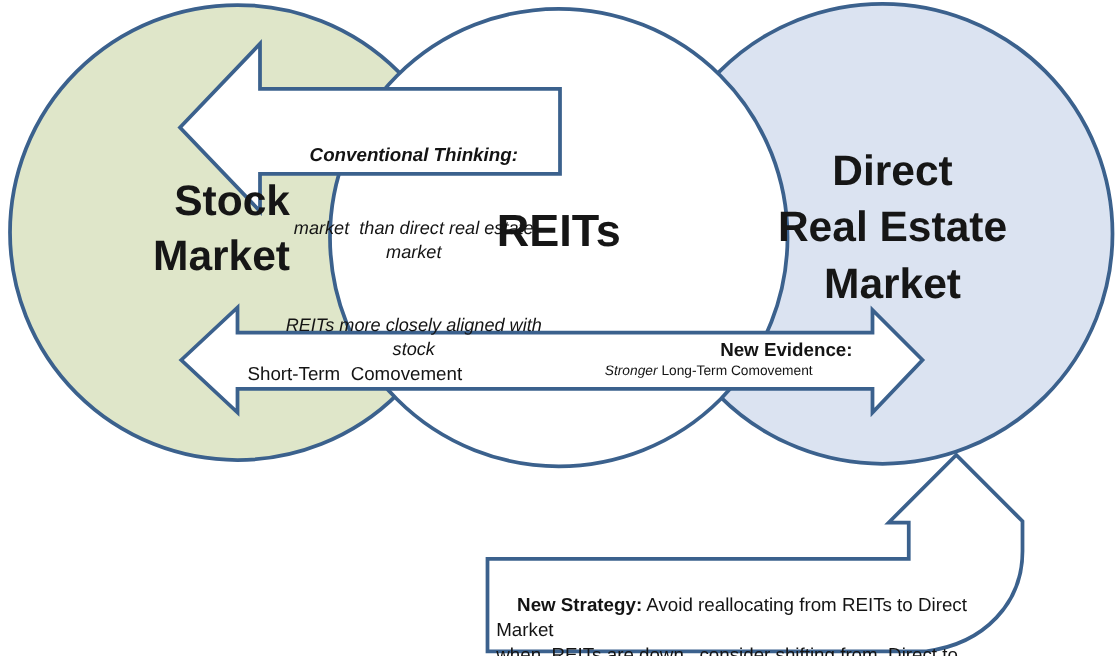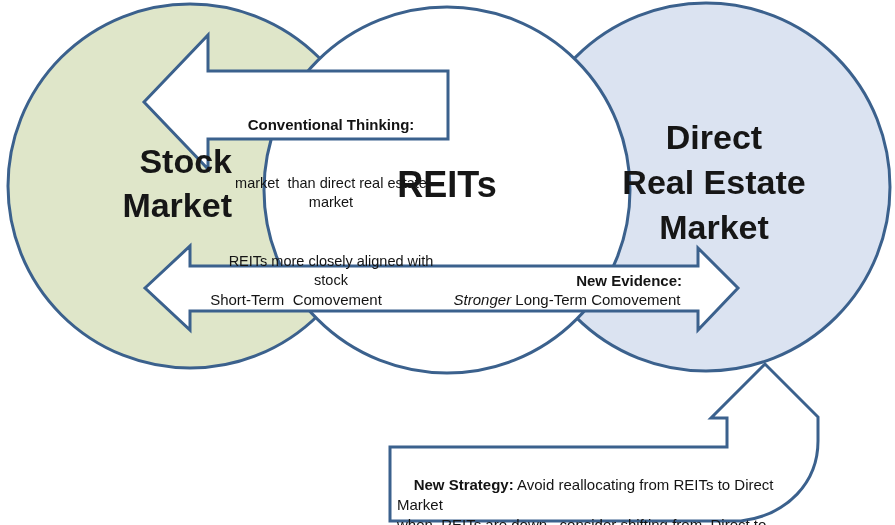--- a/index.html
+++ b/index.html
@@ -8,25 +8,25 @@
     font-family:"Liberation Sans",sans-serif;color:#141414;overflow:hidden;
   }
   #stage svg{position:absolute;left:0;top:0;}
   .abs{position:absolute;}
   .pre{white-space:pre-line;}
   .prew{white-space:pre-wrap;}
   .circle-label{font-weight:bold;color:#161616;}
   .stock-label{left:18px;top:139px;width:214px;text-align:right;font-size:34px;line-height:44px;}
   .reits-label{left:347px;top:164px;width:200px;text-align:center;font-size:36px;}
   .direct-label{left:600px;top:115px;width:228px;text-align:center;font-size:34px;line-height:45px;}
-  .conv-text{left:211px;top:76px;width:240px;text-align:center;font-size:14.5px;line-height:19.5px;}
+  .conv-text{left:211px;top:76px;width:240px;text-align:center;font-size:14.5px;line-height:19.5px;font-style:italic;}
   .conv-title{font-weight:bold;font-size:15px;}
   .evidence-title{left:174px;top:272px;width:508px;text-align:right;font-weight:bold;font-size:15px;}
-  .shortterm-label{left:198px;top:291px;width:196px;text-align:center;font-size:15px;}
-  .longterm-label{left:442px;top:291px;width:250px;text-align:center;font-size:15px;}
+  .shortterm-label{left:198px;top:291px;width:196px;font-size:15px;}
+  .longterm-label{left:442px;top:291px;width:250px;text-align:center;font-size:11px;}
   .longterm-label .em{font-style:italic;}
   .strategy-text{left:397px;top:455px;width:392px;font-size:15px;line-height:20px;text-align:left;}
   .strategy-lead{font-weight:bold;}
   .shape{stroke:#3b618d;stroke-width:3;stroke-linejoin:miter;}
 </style>
 </head>
 <body>
 
 <div id="stage">
 

